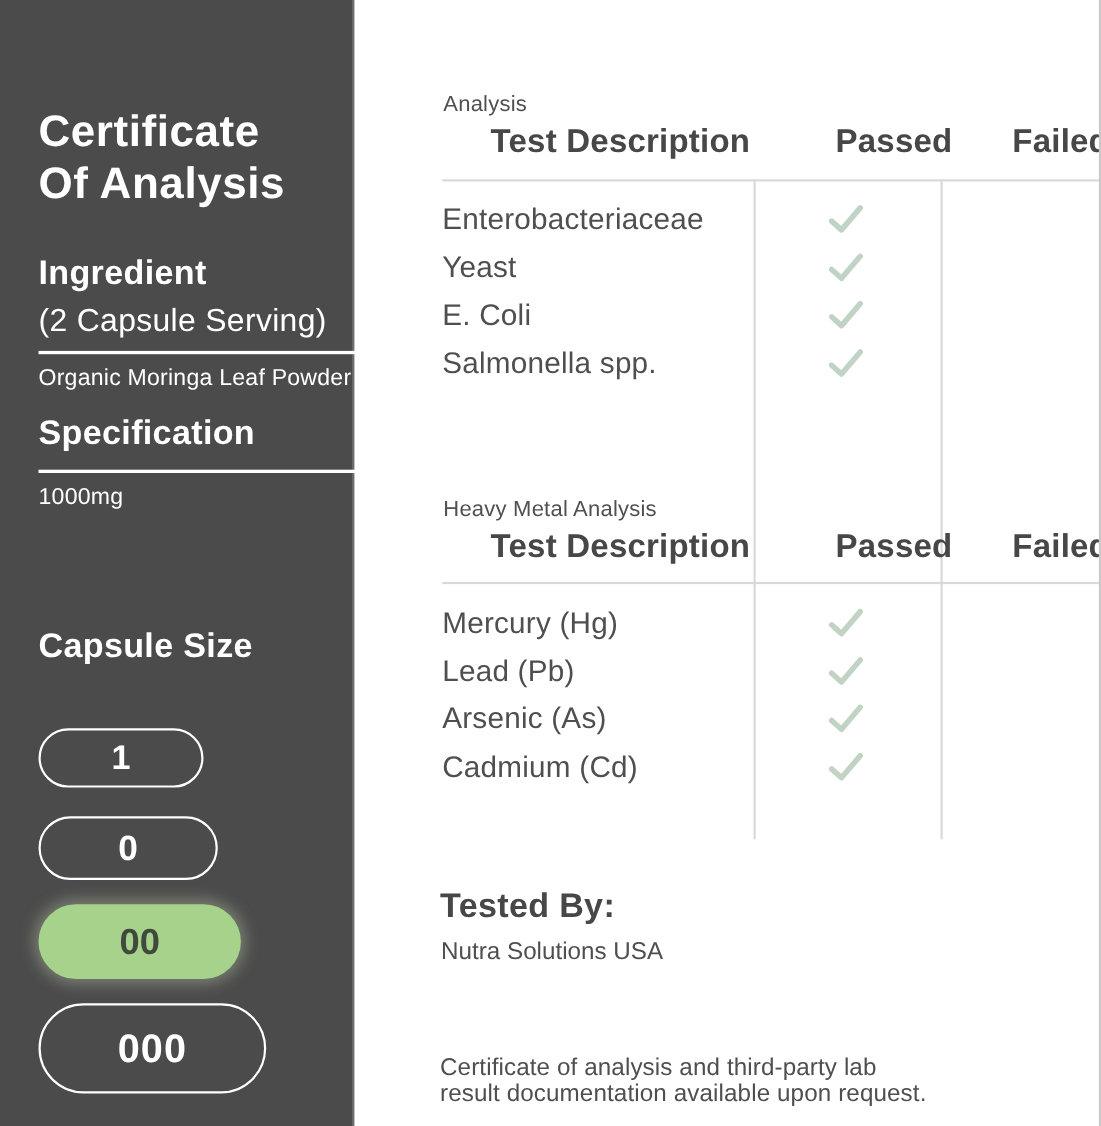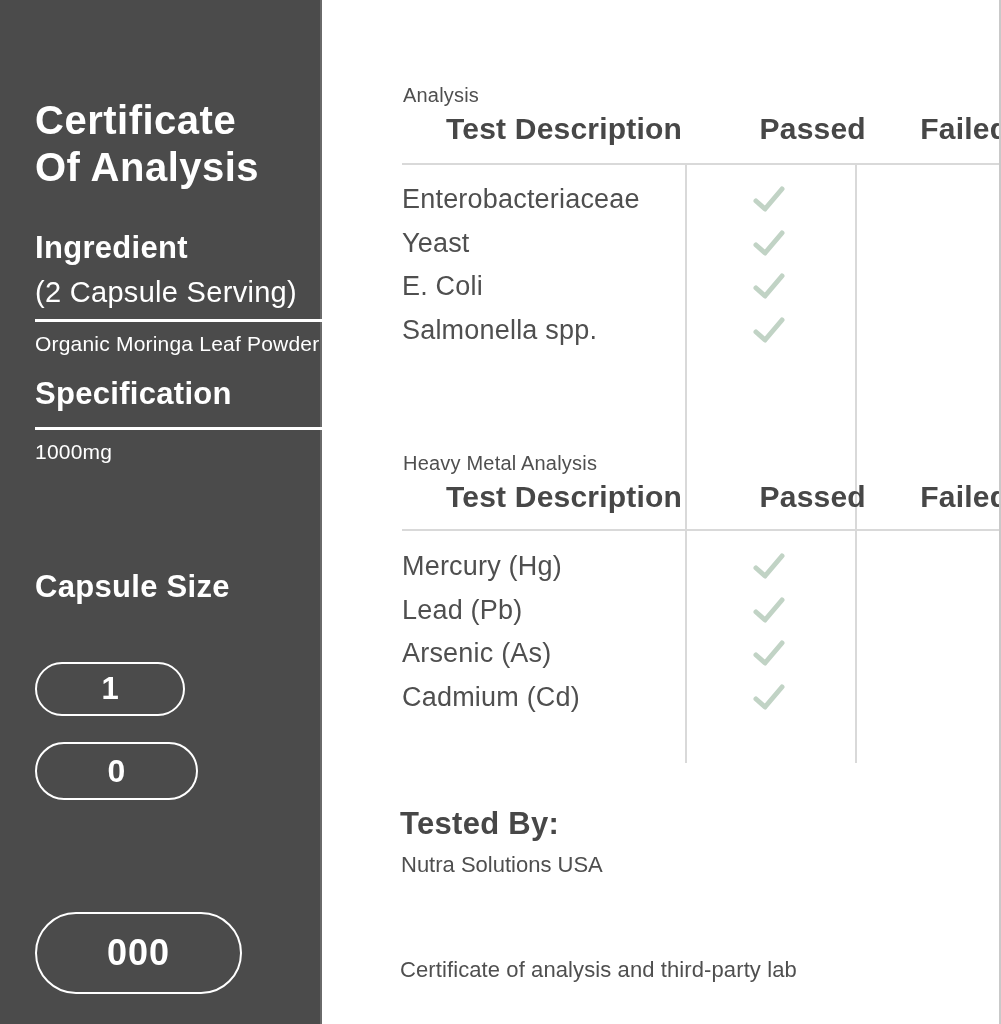--- a/index.html
+++ b/index.html
@@ -92,20 +92,23 @@
     <div class="sb sb-small sb-specval">1000mg</div>
 
     <div class="sb sb-h sb-capsule">Capsule Size</div>
 
     <div class="pill pill-1">
       <span>1</span>
     </div>
     <div class="pill pill-0">
       <span>0</span>
     </div>
+    <div class="pill pill-00 selected">
+      <span>00</span>
+    </div>
     <div class="pill pill-000">
       <span>000</span>
     </div>
   </aside>
 
   <main class="main">
 
     <div class="abs section-label label-1">Analysis</div>
     <div class="abs thead thead-1">
       <div class="col-test">Test Description</div>
@@ -232,17 +235,18 @@
             </svg>
         </div>
       </div>
     </div>
 
     <div class="abs tested-h">Tested By:</div>
     <div class="abs tested-v">Nutra Solutions USA</div>
 
     <div class="abs footnote">
       <div>Certificate of analysis and third-party lab</div>
+      <div>result documentation available upon request.</div>
     </div>
   </main>
 
   <div class="page-right-border"></div>
 </div>
 
 </body></html>

